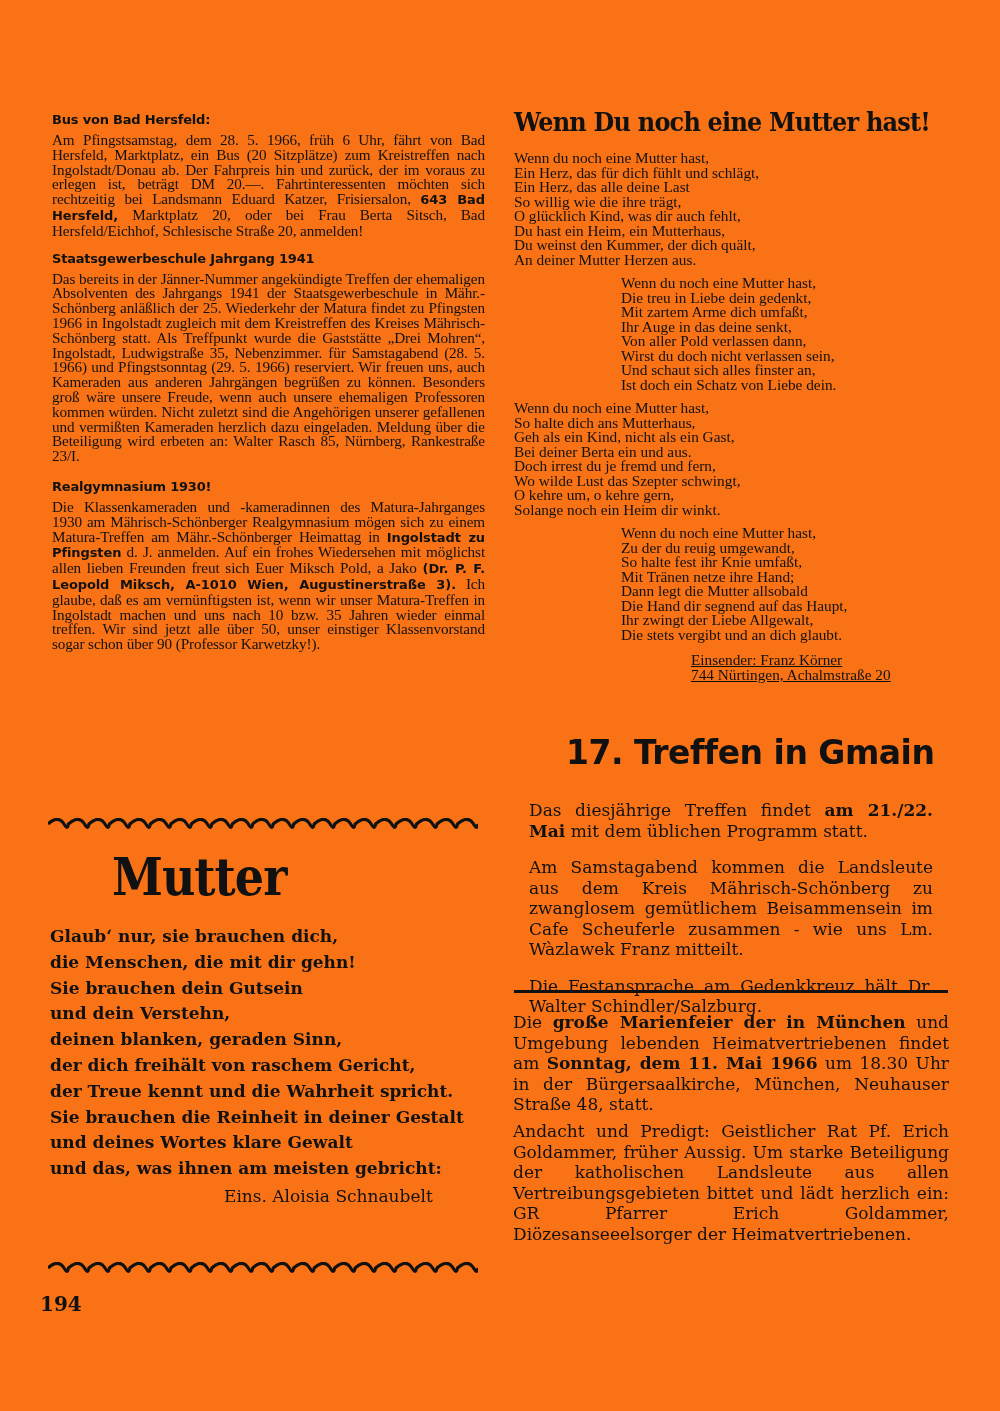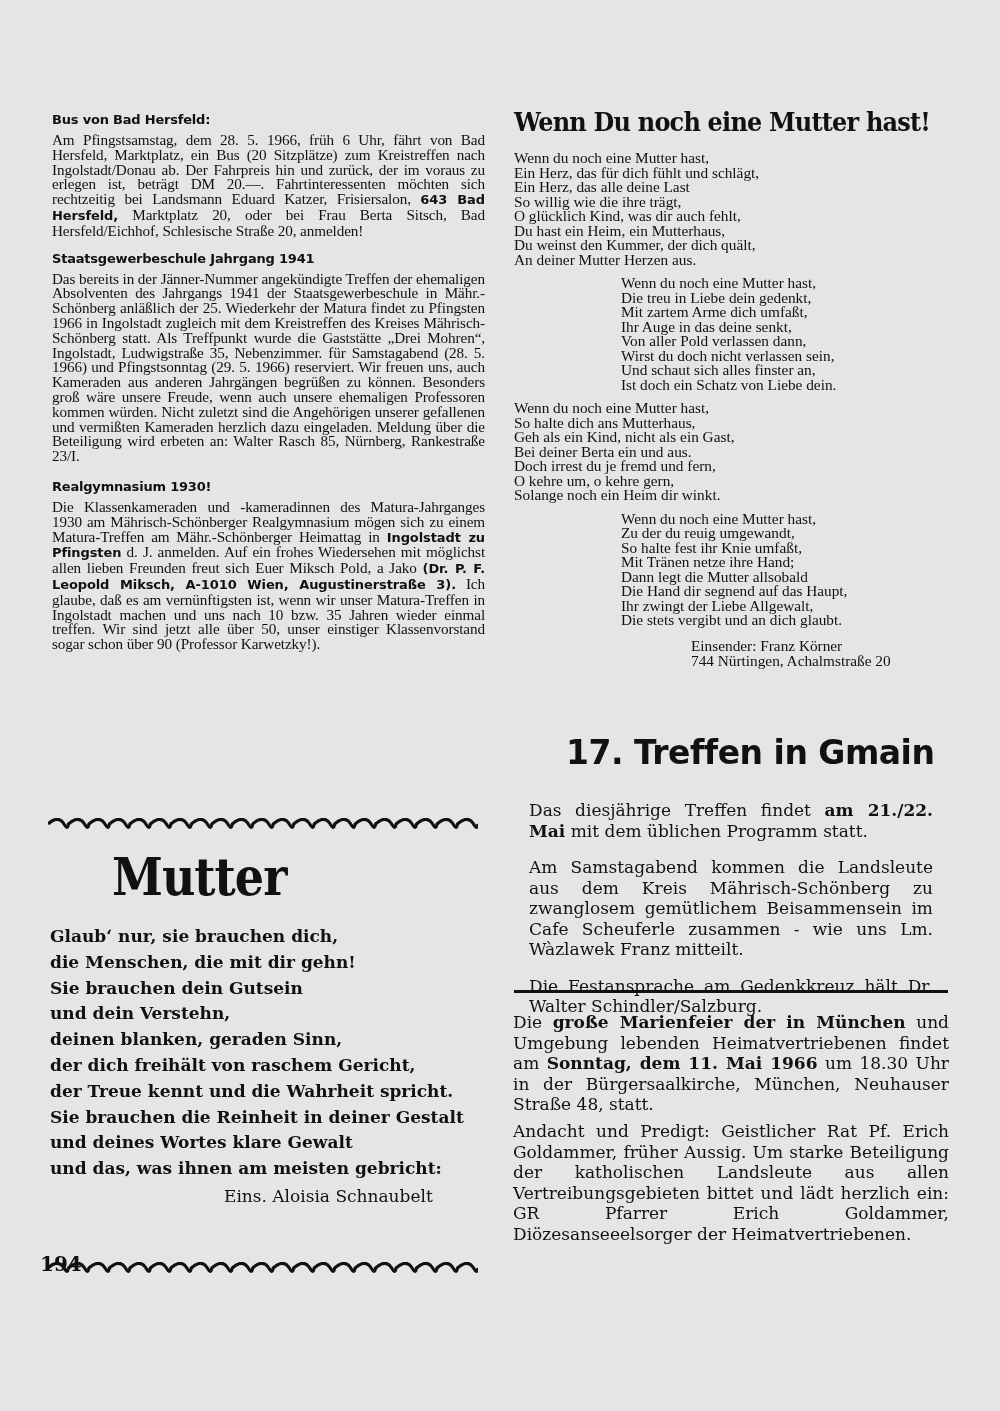--- a/index.html
+++ b/index.html
@@ -1,17 +1,17 @@
 <!DOCTYPE html>
 <html><head>
 <meta charset="utf-8">
 <style>
   html, body { margin: 0; padding: 0; background: #ffffff; }
   body { width: 1000px; height: 1411px; position: relative; overflow: hidden; color: #111; }
-  .page { position: absolute; left: 0; top: 0; width: 1000px; height: 1411px; background: #e5e5e5; }
+  .page { position: absolute; left: 0; top: 0; width: 1000px; height: 1411px; background: #f97316; }
   .col { position: absolute; }
   .left { left: 52px; top: 112px; width: 433px; }
   .right { left: 514px; top: 108px; width: 434px; }
 
   .sans-head { font-family: "DejaVu Sans", sans-serif; font-weight: bold; font-size: 13px; letter-spacing: -0.2px; margin: 0; color: #111; }
   .body-s { font-family: "Liberation Serif", serif; font-size: 15.2px; line-height: 14.8px; text-align: justify; margin: 0; color: #111; letter-spacing: -0.1px; }
   .body-s b.sans { font-family: "DejaVu Sans", sans-serif; font-size: 13px; }
   .justify-last { text-align-last: left; }
 
   .sec-bus .sans-head { margin-bottom: 6px; }
@@ -22,27 +22,27 @@
 
   .wave { position: absolute; left: 48px; width: 430px; height: 12px; }
   .wave1 { top: 818px; }
   .wave2 { top: 1262px; }
 
   .mutter-title { position: absolute; left: 112px; top: 850px; font-family: "DejaVu Serif", serif; font-weight: bold; font-size: 46px; letter-spacing: -1px; color: #111; margin: 0; transform: scaleY(1.15); }
   .poem-left { position: absolute; left: 50px; top: 924px; width: 440px; font-family: "DejaVu Serif", serif; font-size: 17px; line-height: 25.8px; margin: 0; }
   .poem-left .line { white-space: nowrap; font-weight: bold; }
   .poem-left .sign { padding-left: 174px; margin-top: 2px; }
 
-  .page-num { position: absolute; left: 40px; top: 1252px; font-family: "DejaVu Serif", serif; font-weight: bold; font-size: 20px; color: #111; margin: 0; }
+  .page-num { position: absolute; left: 40px; top: 1292px; font-family: "DejaVu Serif", serif; font-weight: bold; font-size: 20px; color: #111; margin: 0; }
 
   .right-title { font-family: "DejaVu Serif", serif; font-weight: bold; font-size: 24px; letter-spacing: -0.8px; margin: 0 0 14px 0; white-space: nowrap; transform: scaleY(1.05); }
   .stanza { font-family: "Liberation Serif", serif; font-size: 15.3px; line-height: 14.5px; margin: 0; white-space: nowrap; }
   .stanza.indent { padding-left: 107px; }
   .stanza + .stanza { margin-top: 9px; }
-  .sender { padding-left: 177px; margin-top: 10px; font-family: "Liberation Serif", serif; font-size: 15.3px; line-height: 15px; white-space: nowrap; }
+  .sender { padding-left: 177px; margin-top: 10px; font-family: "Liberation Serif", serif; font-size: 15.3px; line-height: 15px; white-space: nowrap; text-decoration: underline; }
 
   .gmain-title { position: absolute; left: 566px; top: 733px; font-family: "DejaVu Sans", sans-serif; font-weight: bold; font-size: 33px; letter-spacing: -0.5px; margin: 0; color: #111; }
   .gmain-body { position: absolute; left: 513px; top: 784px; width: 436px; font-family: "DejaVu Serif", serif; font-size: 17px; line-height: 20.5px; margin: 0; }
   .gmain-body p { margin: 16px; text-align: justify; }
 
   .rule { position: absolute; left: 514px; top: 990px; width: 434px; height: 3px; background: #111; }
 
   .marien { position: absolute; left: 513px; top: 1012px; width: 436px; font-family: "DejaVu Serif", serif; font-size: 17px; line-height: 20.6px; margin: 0; }
   .marien p { margin: 0; text-align: justify; }
   .marien p + p { margin-top: 6px; }
@@ -120,20 +120,21 @@
           <div>Wirst du doch nicht verlassen sein,</div>
           <div>Und schaut sich alles finster an,</div>
           <div>Ist doch ein Schatz von Liebe dein.</div>
         </div>
         <div class="stanza">
           <div>Wenn du noch eine Mutter hast,</div>
           <div>So halte dich ans Mutterhaus,</div>
           <div>Geh als ein Kind, nicht als ein Gast,</div>
           <div>Bei deiner Berta ein und aus.</div>
           <div>Doch irrest du je fremd und fern,</div>
+          <div>Wo wilde Lust das Szepter schwingt,</div>
           <div>O kehre um, o kehre gern,</div>
           <div>Solange noch ein Heim dir winkt.</div>
         </div>
         <div class="stanza indent">
           <div>Wenn du noch eine Mutter hast,</div>
           <div>Zu der du reuig umgewandt,</div>
           <div>So halte fest ihr Knie umfaßt,</div>
           <div>Mit Tränen netze ihre Hand;</div>
           <div>Dann legt die Mutter allsobald</div>
           <div>Die Hand dir segnend auf das Haupt,</div>

